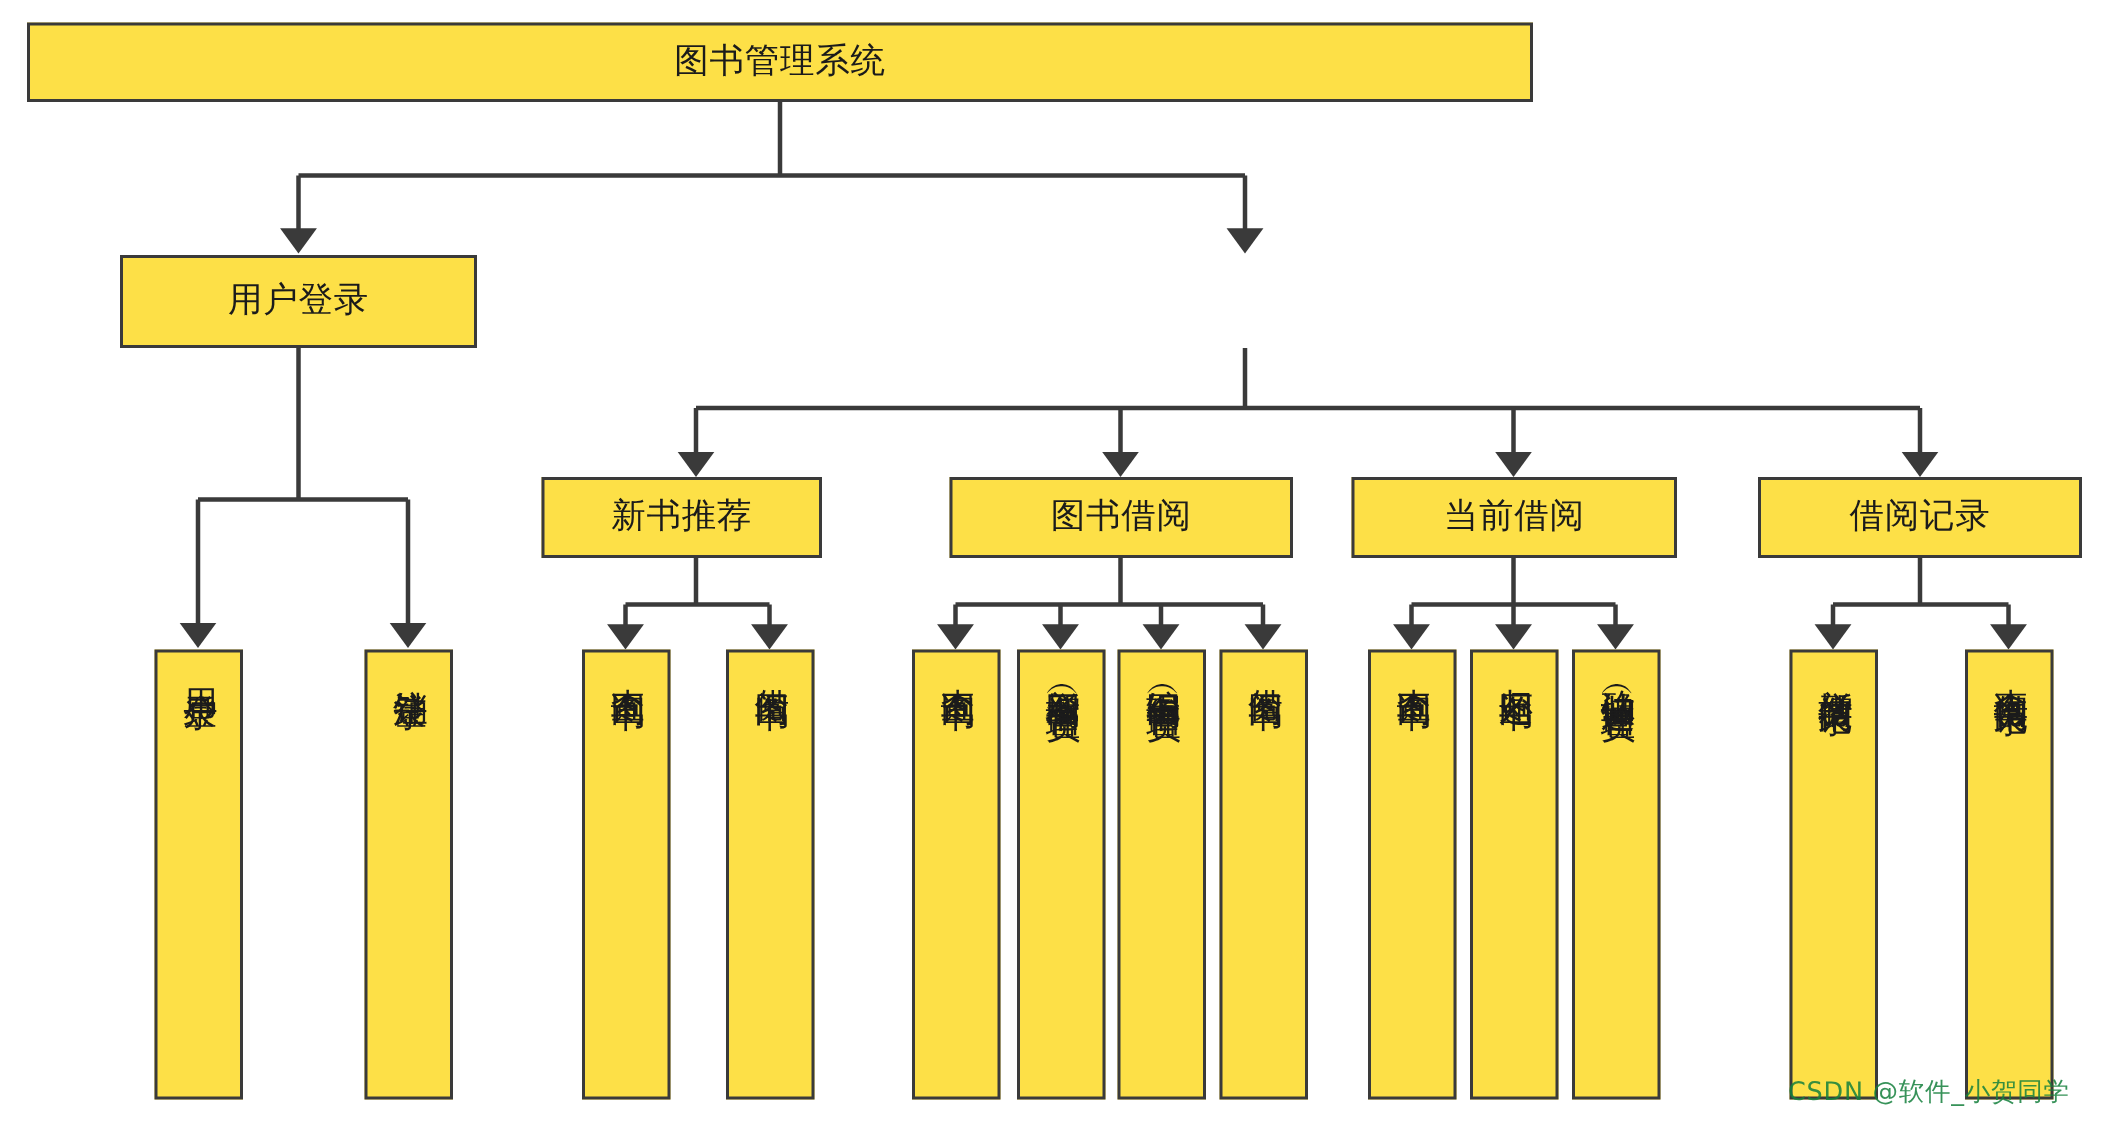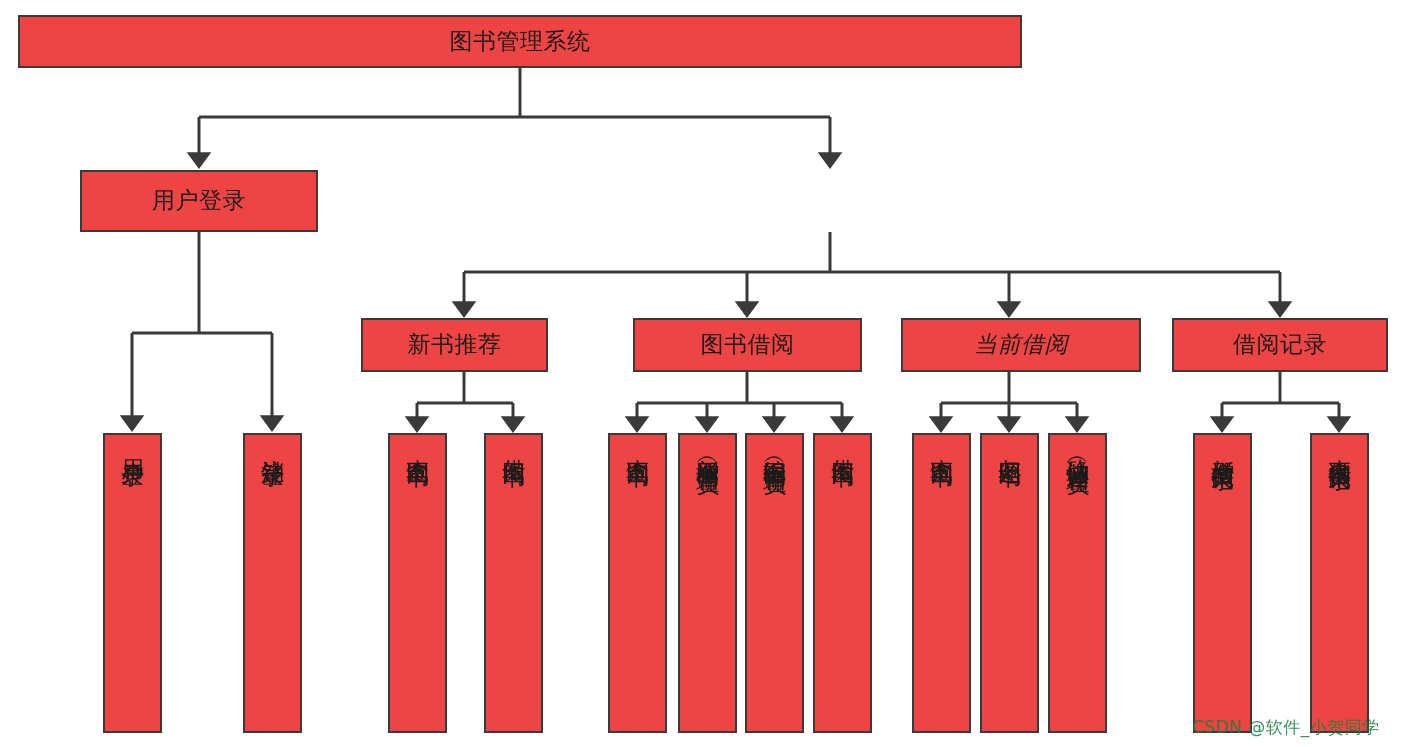--- a/index.html
+++ b/index.html
@@ -23,21 +23,21 @@
     left: 0;
     top: 0;
     width: 1405px;
     height: 747px;
     pointer-events: none;
   }
   .node {
     position: absolute;
     box-sizing: border-box;
     border: 2.5px solid #3a3a3a;
-    background: #ef4444;
+    background: #fde047;
     display: flex;
     align-items: center;
     justify-content: center;
     color: #1b1b1b;
   }
   .node.root {
     border-width: 2.5px;
   }
   .node .label-h {
     font-size: 23px;
@@ -132,21 +132,21 @@
   <div class="node" style="left:80px; top:170px; width:238px; height:62px;">
     <span class="label-h">用户登录</span>
   </div>
 
   <div class="node" style="left:361px; top:318px; width:187px; height:54px;">
     <span class="label-h">新书推荐</span>
   </div>
   <div class="node" style="left:633px; top:318px; width:229px; height:54px;">
     <span class="label-h">图书借阅</span>
   </div>
-  <div class="node" style="left:901px; top:318px; width:240px; height:54px;font-style:italic;">
+  <div class="node" style="left:901px; top:318px; width:217px; height:54px;">
     <span class="label-h">当前借阅</span>
   </div>
   <div class="node" style="left:1172px; top:318px; width:216px; height:54px;">
     <span class="label-h">借阅记录</span>
   </div>
 
   <div class="node leaf" style="left:103px; top:433px; width:59px; height:300px;">
     <span class="label-v">用户登录</span>
   </div>
   <div class="node leaf" style="left:243px; top:433px; width:59px; height:300px;">

